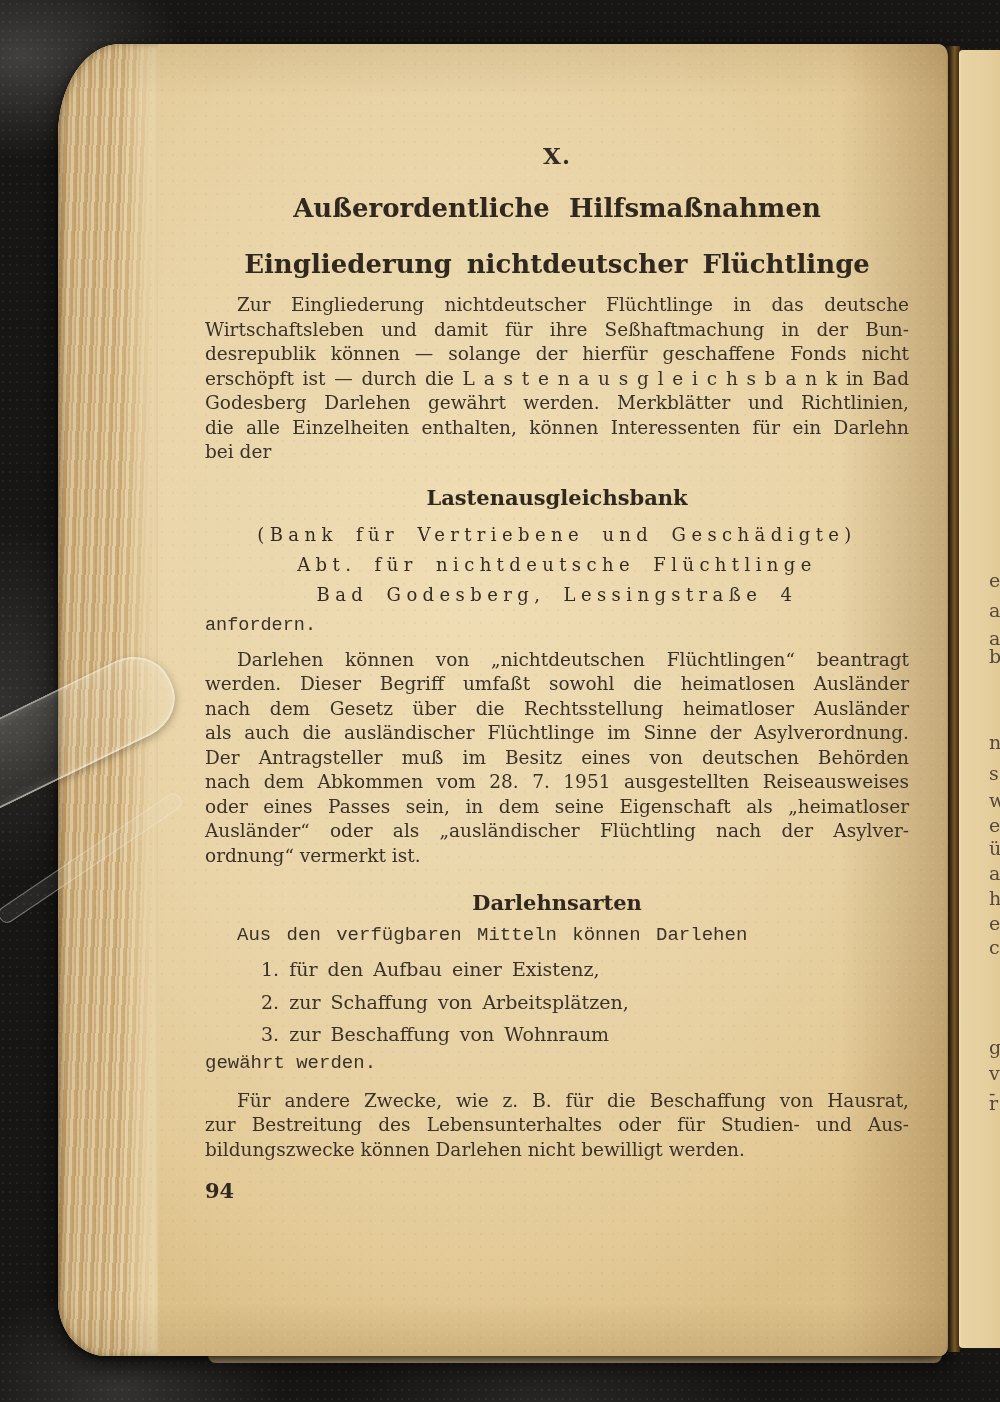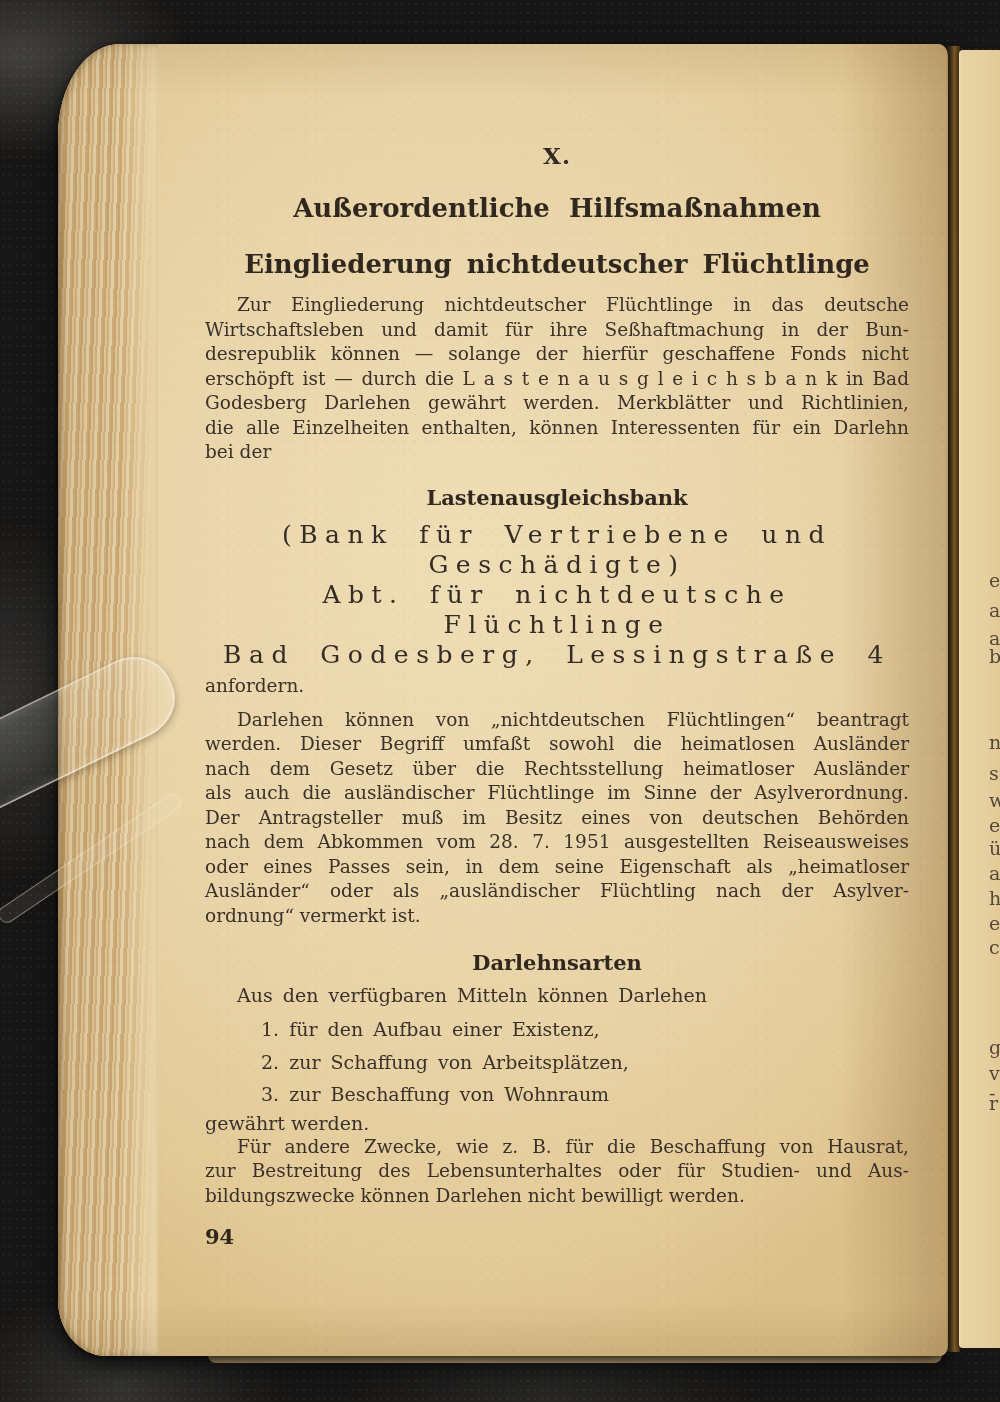--- a/index.html
+++ b/index.html
@@ -127,33 +127,34 @@
   .para .jline:last-child { text-align-last: left; }
   .h-section {
     text-align: center;
     font-size: 21px; font-weight: 700;
     color: #30281f;
   }
   .h-bank { margin-top: 20px; }
   .h-antrag { margin-top: 20px; }
   .h-darlehn { margin-top: 22px; }
   .p2 { margin-top: 10px; }
-  .p3 { margin-top: 0; }
+  .p3 { margin-top: 14px; }
   .address .aline {
-    font-size: 25px;
+    font-size: 18px;
     line-height: 30px;
     text-align: center;
     letter-spacing: .30em;
     word-spacing: .40em;
     color: #332b24;
   }
   .address { margin-top: 10px; }
   .plain-line {
     font-size: 18.5px;
     line-height: 24px;
+    font-family: Liberation Mono, monospace;
   }
   .anfordern { margin-top: 4px; }
   .intro-line { margin-top: 8px; text-indent: 32px; font-size: 19px; word-spacing: 4px; }
   .loan-list { margin-top: 6px; margin-left: 56px; }
   .loan-list .litem {
     font-size: 19px;
     line-height: 32.5px;
     word-spacing: 4px;
   }
   .gewaehrt { margin-top: 0; font-size: 19px; }

